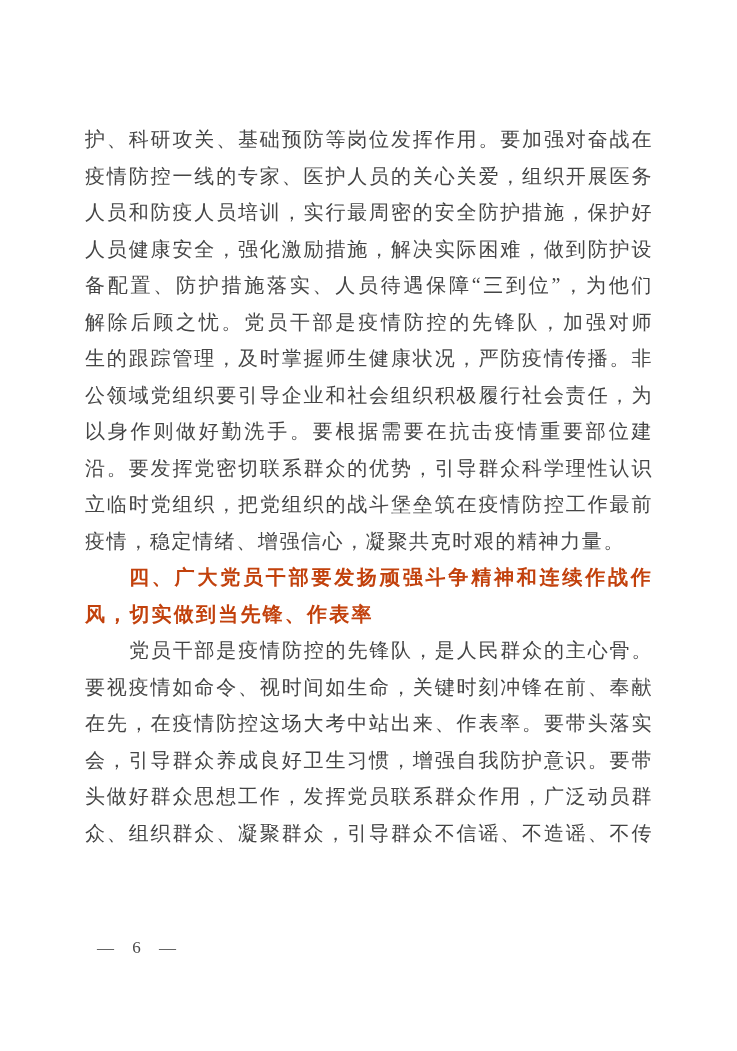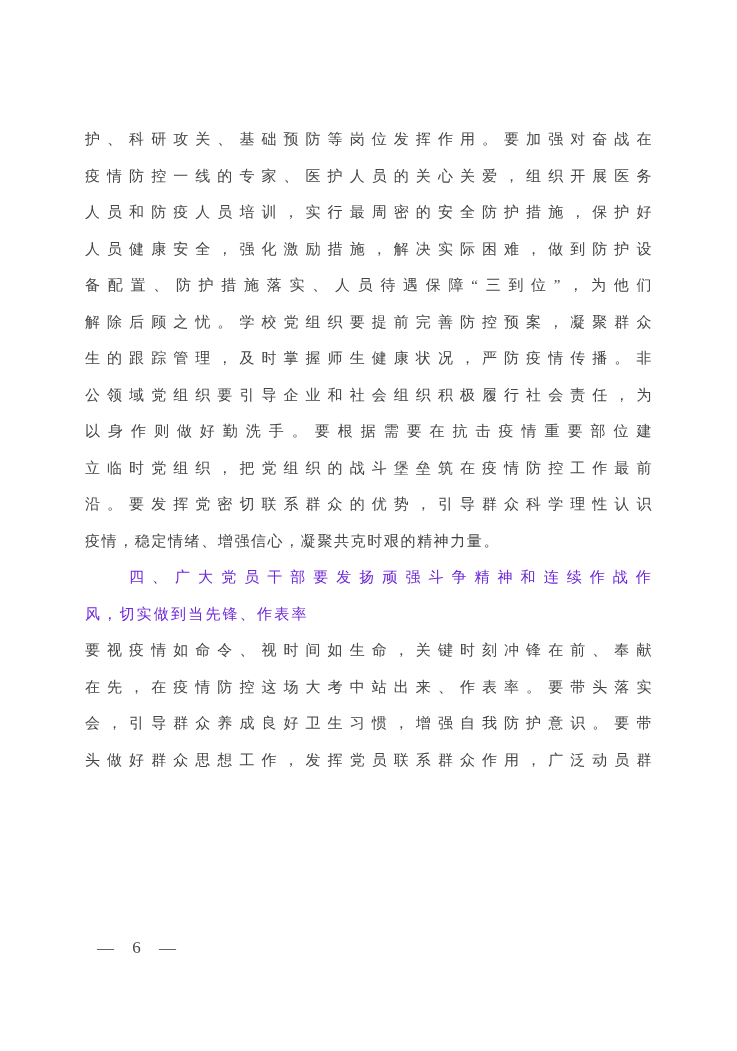--- a/index.html
+++ b/index.html
@@ -18,38 +18,38 @@
   }
   .doc-body {
     position: absolute;
     left: 85px;
     top: 121px;
     width: 568px;
   }
   .line {
     height: 36.5px;
     line-height: 36.5px;
-    font-size: 15px;
+    font-size: 20px;
     color: #454545;
     letter-spacing: 1.6px;
     white-space: nowrap;
     text-align: left;
   }
   .line.justify {
     text-align: justify;
     text-align-last: justify;
     white-space: normal;
   }
   .line.indent {
     text-indent: 44px;
   }
   .line.heading {
     font-family: "Liberation Sans", "DejaVu Sans", sans-serif;
-    font-weight: normal;
-    color: #6d28d9;
+    font-weight: bold;
+    color: #c2410c;
     letter-spacing: 2.2px;
   }
   .footer {
     position: absolute;
     left: 97px;
     top: 938px;
     font-size: 17px;
     line-height: 20px;
     color: #4a4a4a;
     letter-spacing: 1px;
@@ -60,28 +60,30 @@
 </head>
 <body>
 
 <div class="page">
   <div class="doc-body">
       <div class="line body justify">护、科研攻关、基础预防等岗位发挥作用。要加强对奋战在</div>
       <div class="line body justify">疫情防控一线的专家、医护人员的关心关爱，组织开展医务</div>
       <div class="line body justify">人员和防疫人员培训，实行最周密的安全防护措施，保护好</div>
       <div class="line body justify">人员健康安全，强化激励措施，解决实际困难，做到防护设</div>
       <div class="line body justify">备配置、防护措施落实、人员待遇保障“三到位”，为他们</div>
-      <div class="line body justify">解除后顾之忧。学校党组织要提前完善防控预案，凝聚群众</div>
+      <div class="line body justify">解除后顾之忧。党员干部是疫情防控的先锋队，加强对师</div>
       <div class="line body justify">生的跟踪管理，及时掌握师生健康状况，严防疫情传播。非</div>
       <div class="line body justify">公领域党组织要引导企业和社会组织积极履行社会责任，为</div>
       <div class="line body justify">以身作则做好勤洗手。要根据需要在抗击疫情重要部位建</div>
+      <div class="line body justify">沿。要发挥党密切联系群众的优势，引导群众科学理性认识</div>
       <div class="line body justify">立临时党组织，把党组织的战斗堡垒筑在疫情防控工作最前</div>
-      <div class="line body justify">沿。要发挥党密切联系群众的优势，引导群众科学理性认识</div>
       <div class="line body">疫情，稳定情绪、增强信心，凝聚共克时艰的精神力量。</div>
       <div class="line heading justify indent">四、广大党员干部要发扬顽强斗争精神和连续作战作</div>
       <div class="line heading">风，切实做到当先锋、作表率</div>
+      <div class="line body justify indent">党员干部是疫情防控的先锋队，是人民群众的主心骨。</div>
       <div class="line body justify">要视疫情如命令、视时间如生命，关键时刻冲锋在前、奉献</div>
       <div class="line body justify">在先，在疫情防控这场大考中站出来、作表率。要带头落实</div>
       <div class="line body justify">会，引导群众养成良好卫生习惯，增强自我防护意识。要带</div>
       <div class="line body justify">头做好群众思想工作，发挥党员联系群众作用，广泛动员群</div>
+      <div class="line body justify">众、组织群众、凝聚群众，引导群众不信谣、不造谣、不传</div>
     </div>
   <div class="footer">— 6 —</div>
 </div>
 
 </body></html>

